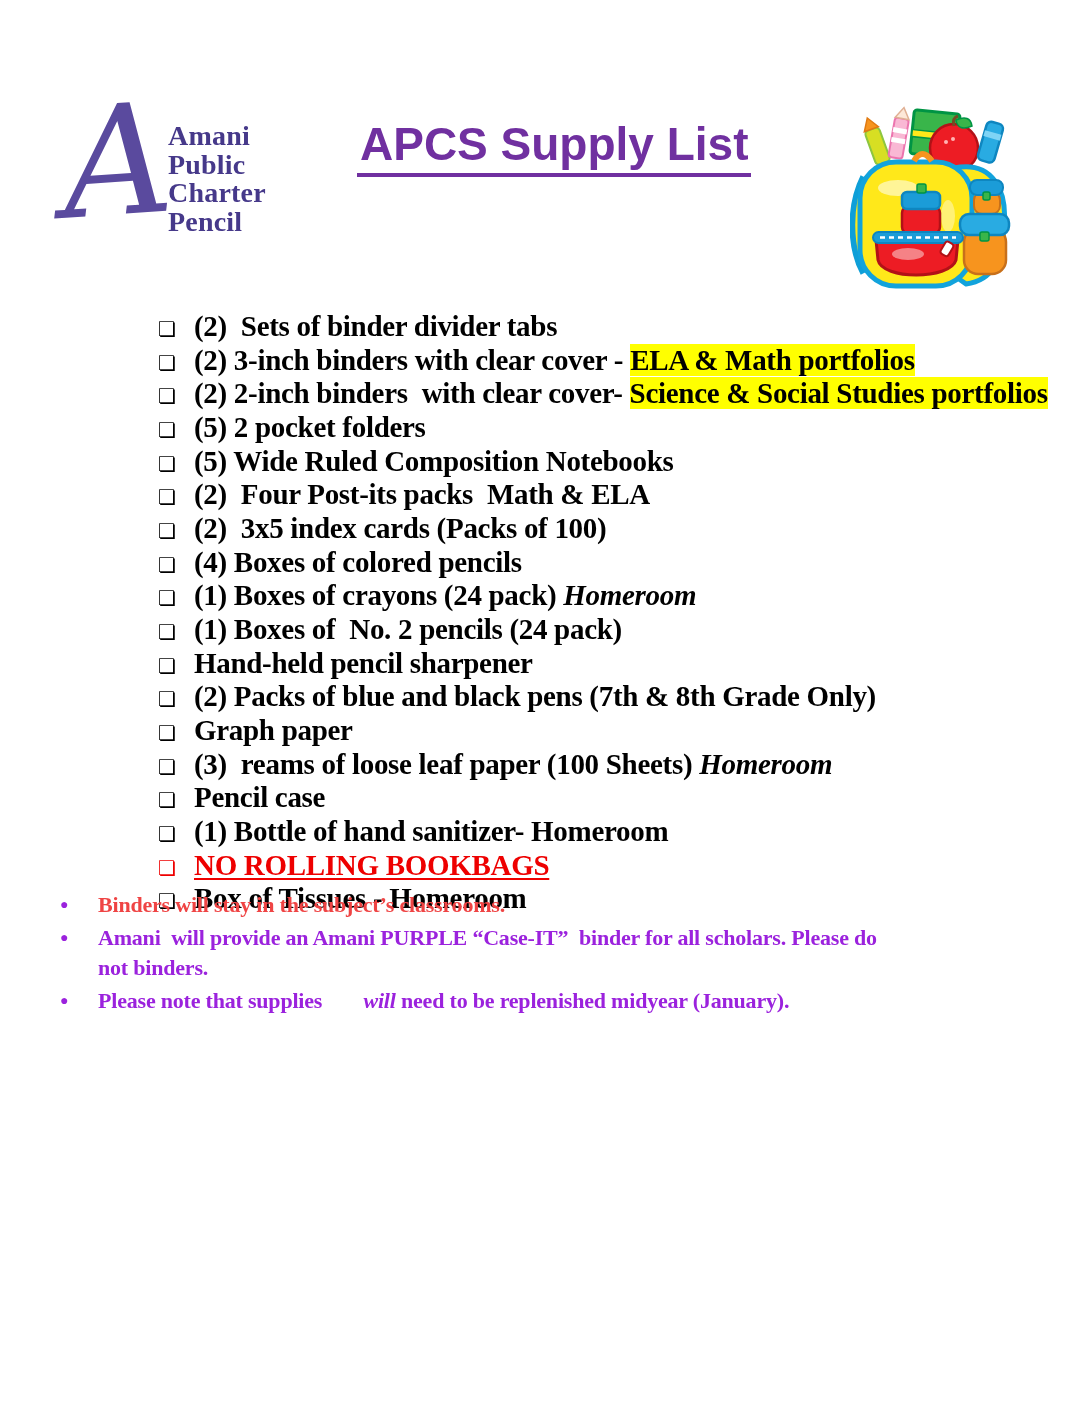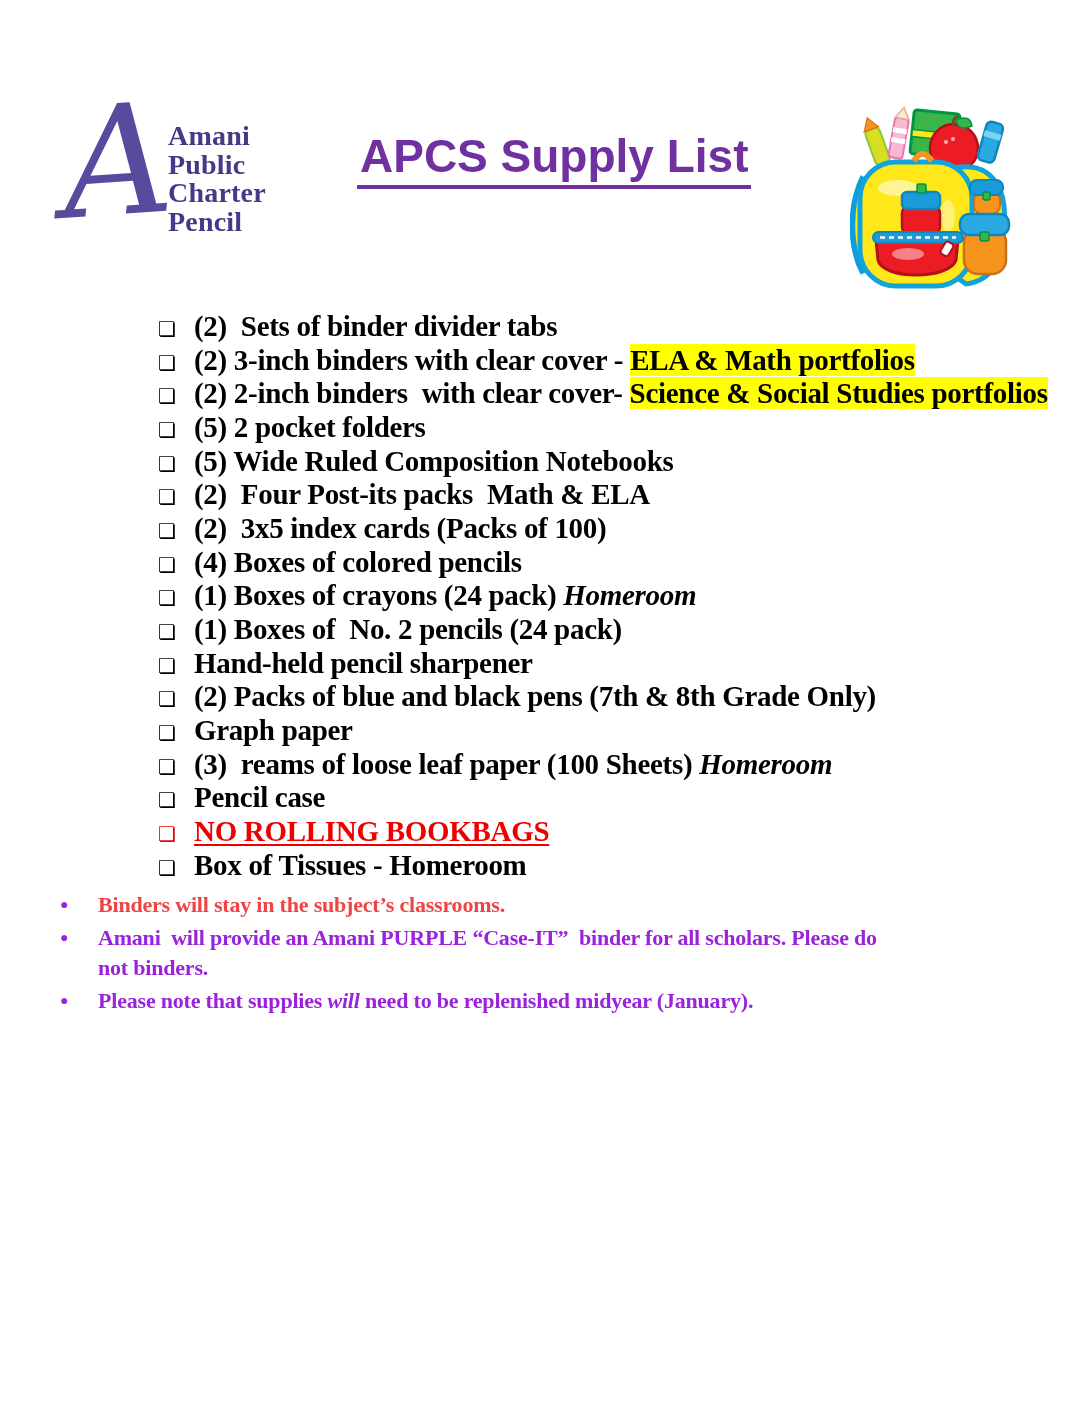--- a/index.html
+++ b/index.html
@@ -22,21 +22,21 @@
     transform:rotate(-4deg);
   }
   .logo-lines {
     position:absolute; left:106px; top:18px;
     font-family:"Liberation Serif", serif;
     font-weight:700; font-size:28px; line-height:28.5px;
     letter-spacing:0.2px;
   }
   
   .title {
-    position:absolute; left:357px; top:130px;
+    position:absolute; left:357px; top:118px;
     font-family:"Liberation Sans", sans-serif;
     font-weight:700; font-size:46px; line-height:52px;
     display:inline-block;
     border-bottom:4px solid;
     padding:0 3px 3px 3px;
   }
   
   .backpack { position:absolute; left:850px; top:106px; width:168px; height:190px; }
   
   .list { position:absolute; left:158px; top:312px; }
@@ -56,21 +56,21 @@
   .itxt .it { font-style:italic; }
   
   .notes { position:absolute; left:60px; top:890px; width:830px; }
   .note { display:flex; align-items:flex-start; margin-bottom:3px; }
   .note .bullet { width:38px; font-size:14px; line-height:30px; flex:none; }
   .note .ntext {
     font-family:"Liberation Serif", serif;
     font-weight:700; font-size:22px; line-height:30px;
     letter-spacing:-0.2px; white-space:pre-wrap;
   }
-  .note .ntext .it { font-style:italic; }
+  .note .ntext .it { font-style:italic;margin-left:36px; }
 </style>
 </head>
 <body>
 
 <div class="page">
 
   <div class="logo">
     <span class="logo-a" id="logo-a" style="color: rgb(90, 74, 158);">A</span>
     <div class="logo-lines" id="logo-lines" style="color: rgb(70, 57, 138);">
       <div>Amani</div>
@@ -152,20 +152,21 @@
       <div class="row"><span class="chk">❏</span><span class="itxt"><span>(2)  Four Post-its packs  Math &amp; ELA</span></span></div>
       <div class="row"><span class="chk">❏</span><span class="itxt"><span>(2)  3x5 index cards (Packs of 100)</span></span></div>
       <div class="row"><span class="chk">❏</span><span class="itxt"><span>(4) Boxes of colored pencils</span></span></div>
       <div class="row"><span class="chk">❏</span><span class="itxt"><span>(1) Boxes of crayons (24 pack) </span><span class="it">Homeroom</span></span></div>
       <div class="row"><span class="chk">❏</span><span class="itxt"><span>(1) Boxes of  No. 2 pencils (24 pack)</span></span></div>
       <div class="row"><span class="chk">❏</span><span class="itxt"><span>Hand-held pencil sharpener</span></span></div>
       <div class="row"><span class="chk">❏</span><span class="itxt"><span>(2) Packs of blue and black pens (7th &amp; 8th Grade Only)</span></span></div>
       <div class="row"><span class="chk">❏</span><span class="itxt"><span>Graph paper</span></span></div>
       <div class="row"><span class="chk">❏</span><span class="itxt"><span>(3)  reams of loose leaf paper (100 Sheets) </span><span class="it">Homeroom</span></span></div>
       <div class="row"><span class="chk">❏</span><span class="itxt"><span>Pencil case</span></span></div>
+      <div class="row"><span class="chk">❏</span><span class="itxt"><span>(1) Bottle of hand sanitizer- Homeroom</span></span></div>
       <div class="row red"><span class="chk">❏</span><span class="itxt"><span>NO ROLLING BOOKBAGS</span></span></div>
       <div class="row"><span class="chk">❏</span><span class="itxt"><span>Box of Tissues - Homeroom</span></span></div>
     </div>
 
   <div class="notes" id="notes">
       <div class="note">
         <span class="bullet" style="color: rgb(155, 34, 221);">●</span>
         <span class="ntext" style="color: #ef4444;"><span>Binders will stay in the subject’s classrooms.</span></span>
       </div>
       <div class="note">

